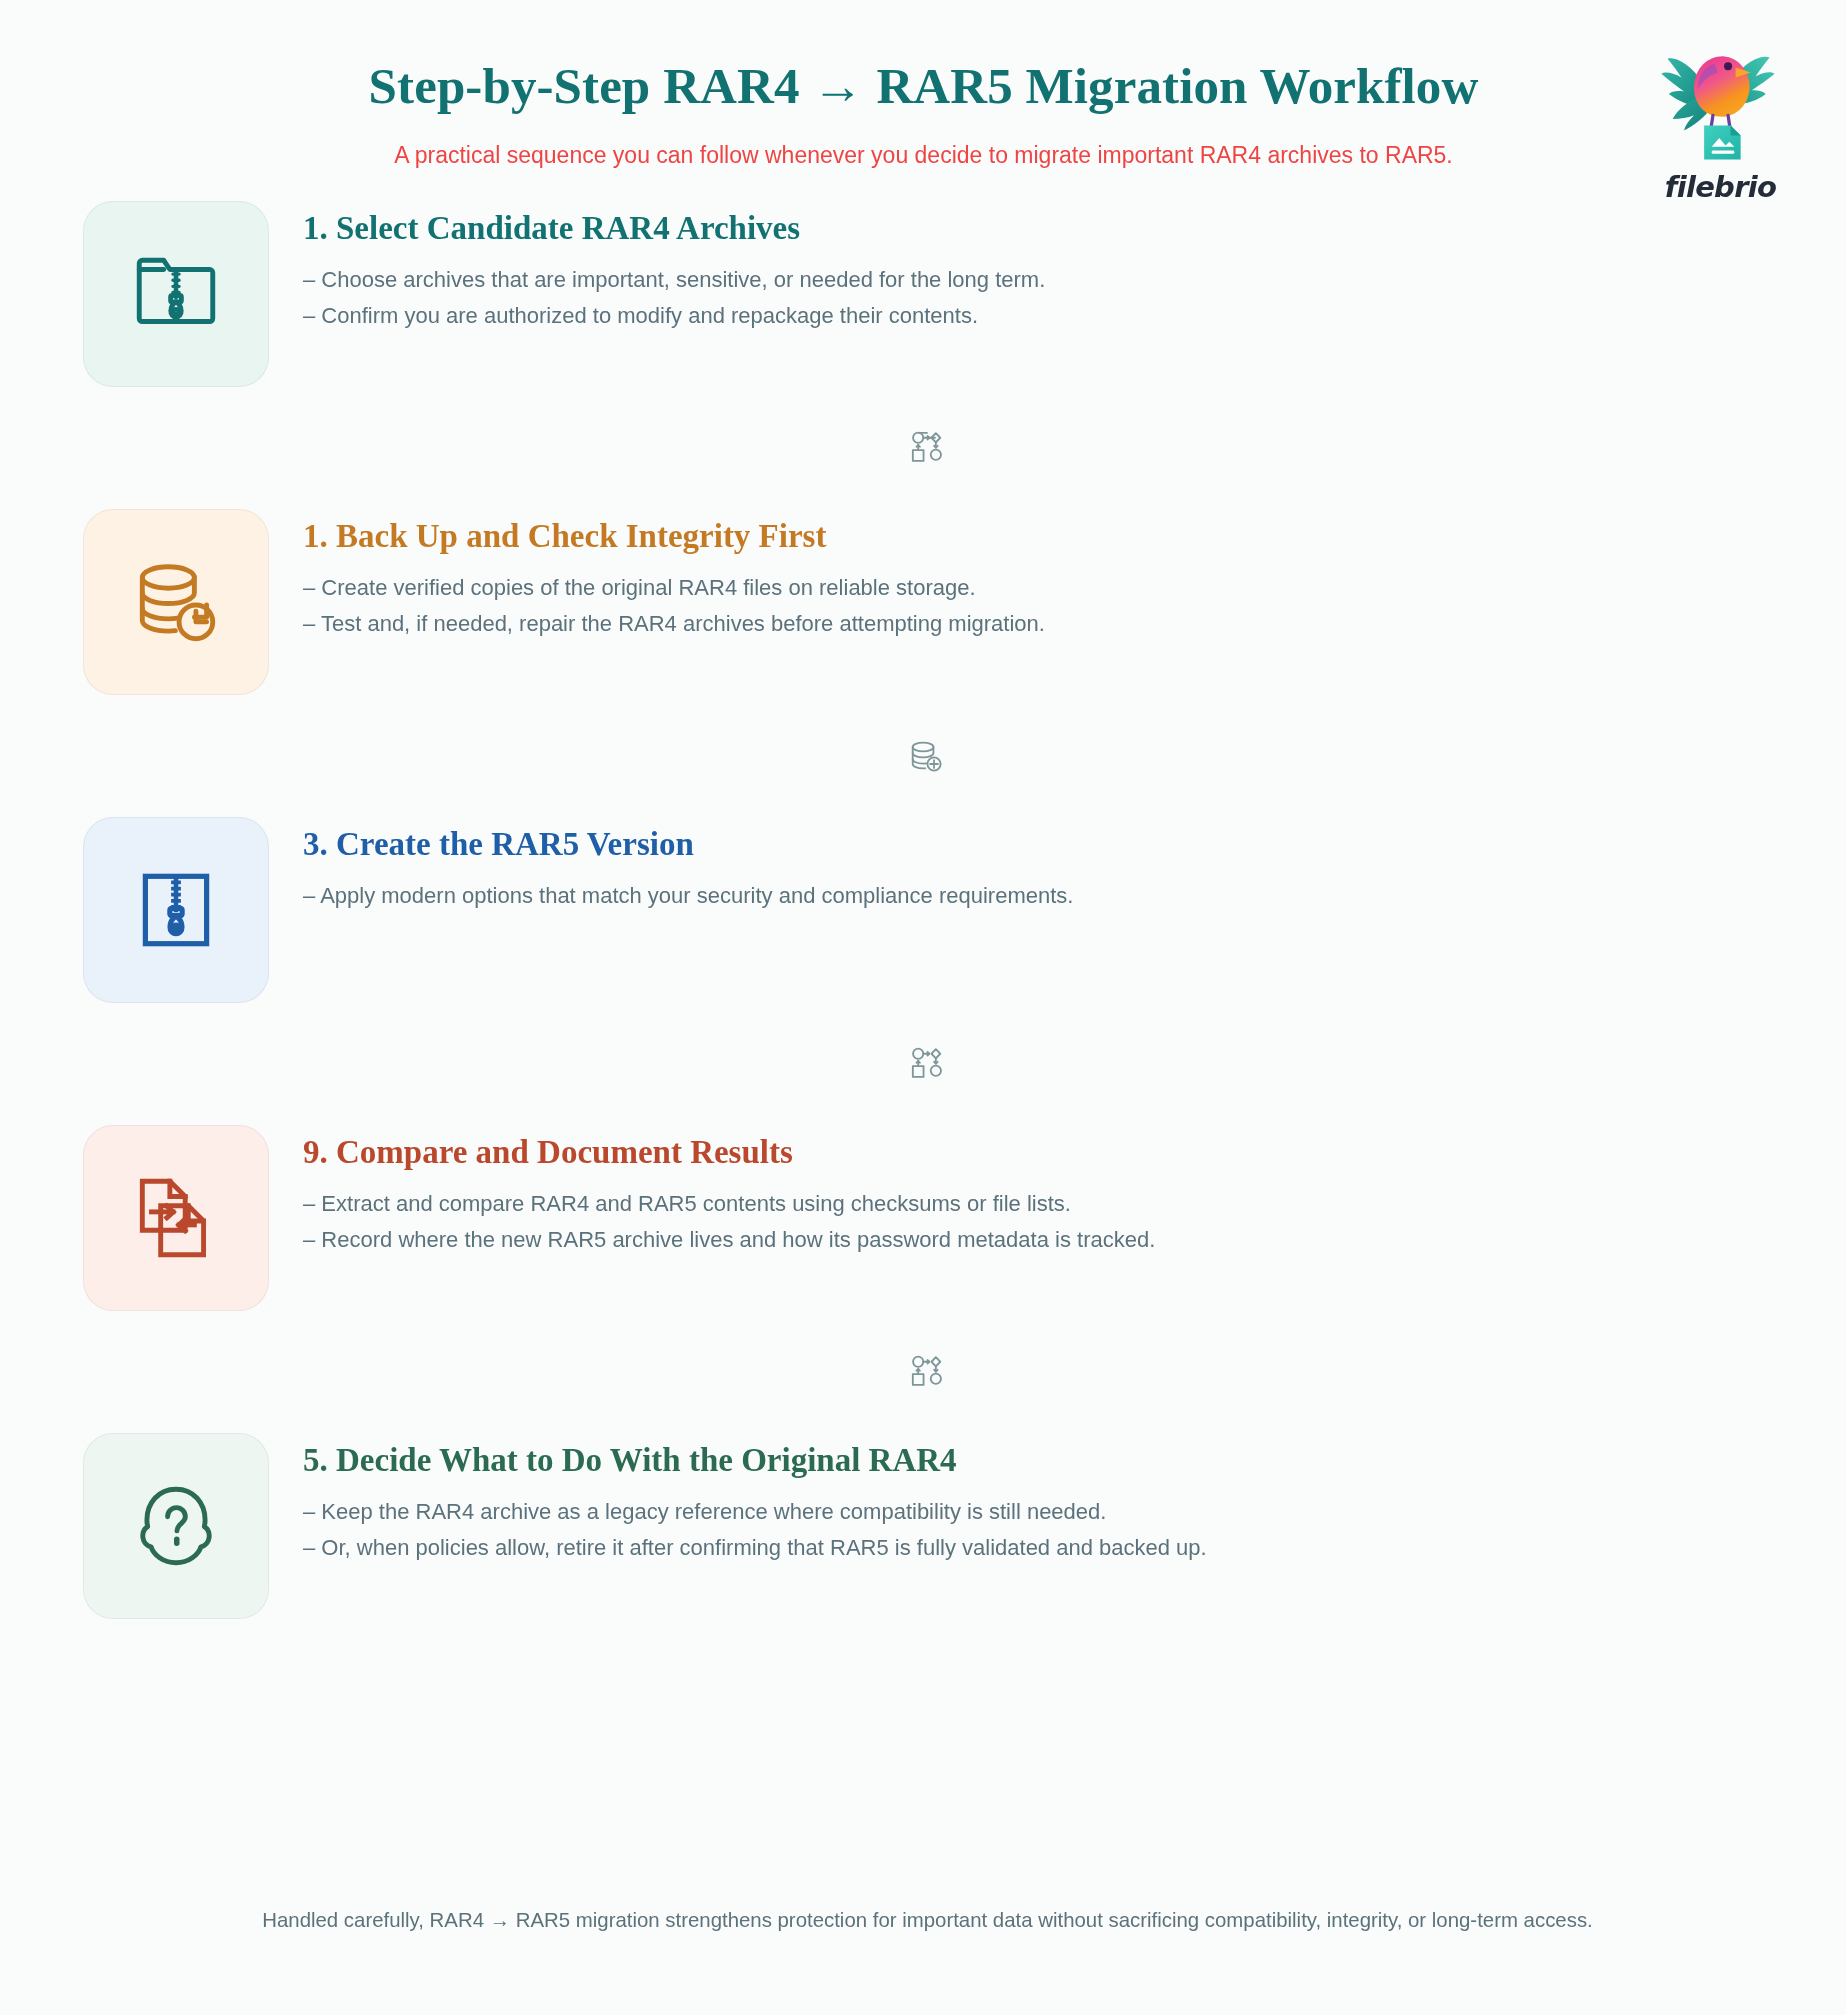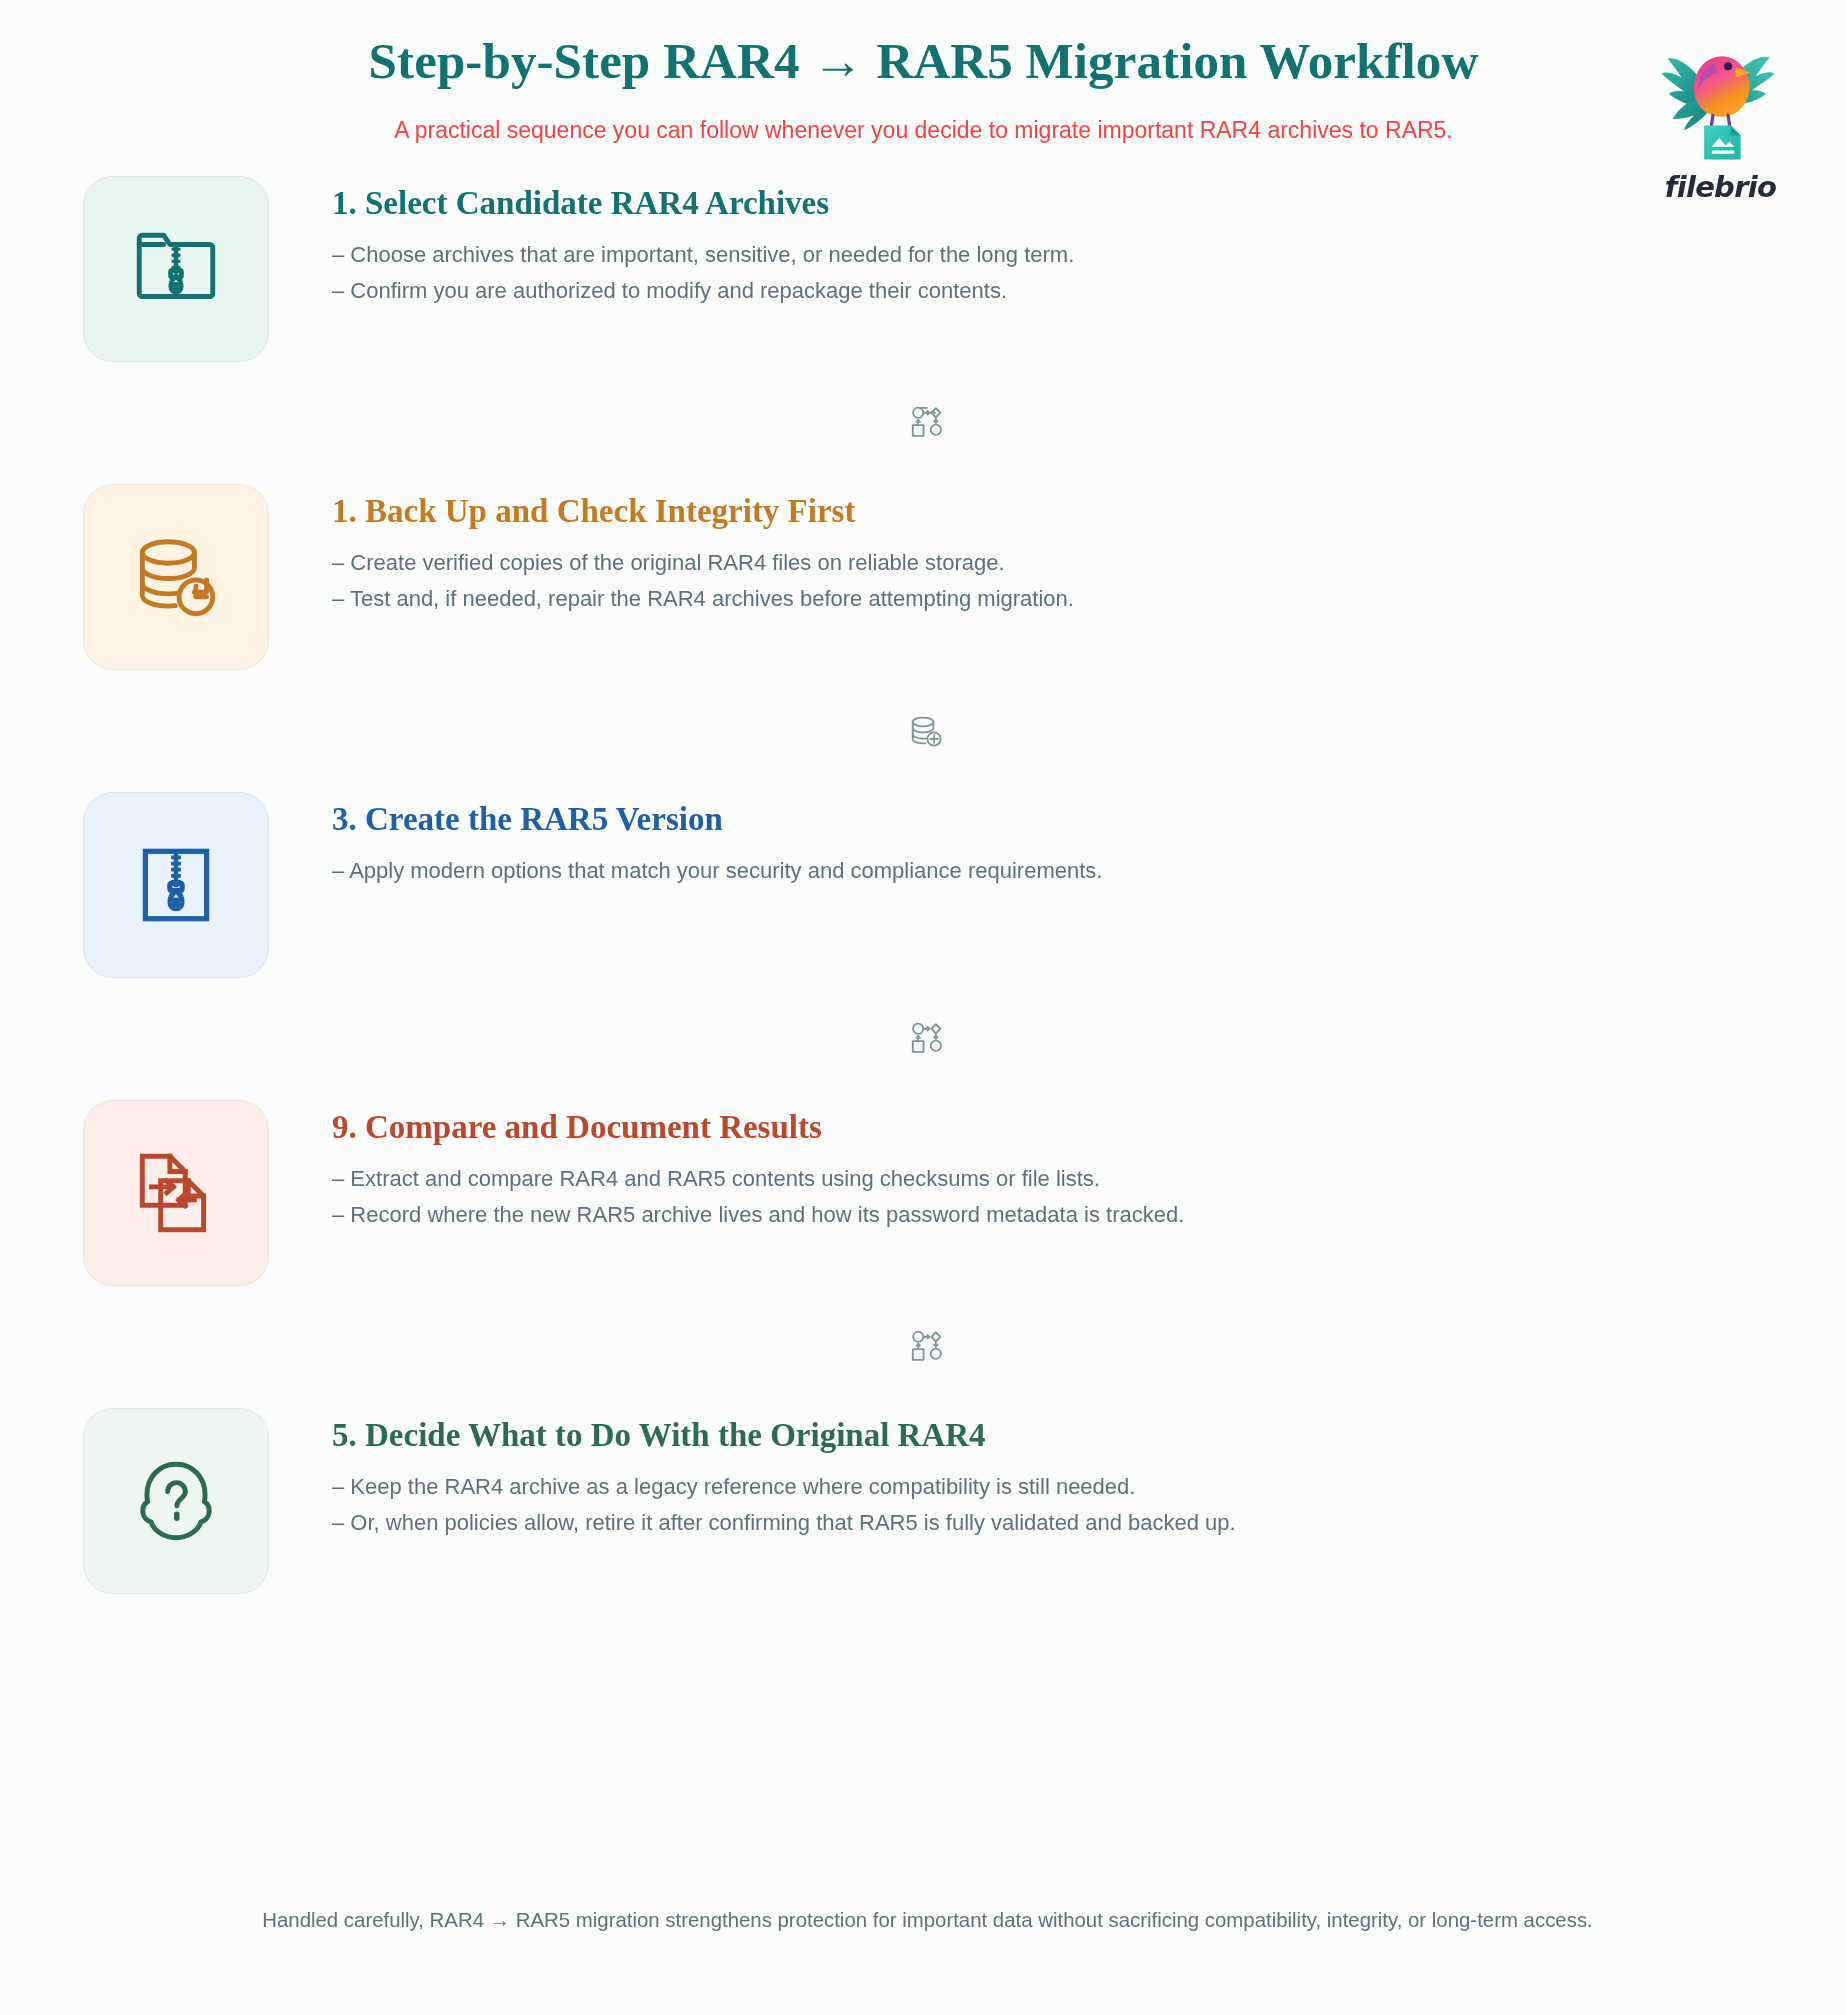--- a/index.html
+++ b/index.html
@@ -14,21 +14,21 @@
   body {
     font-family: "Liberation Sans", sans-serif;
     color: #44606b;
     position: relative;
     overflow: hidden;
   }
 
   
   .header {
     position: relative;
-    padding: 35px 0 0 0;
+    padding: 60px 0 0 0;
   }
 
   .title {
     font-family: "Liberation Serif", serif;
     font-weight: bold;
     font-size: 51px;
     line-height: 1.05;
     text-align: center;
     color: #127272;
     letter-spacing: 0.1px;
@@ -65,21 +65,21 @@
 
   
   .steps {
     margin-top: 30px;
     padding: 0 79px 0 83px;
   }
 
   .step {
     display: flex;
     align-items: flex-start;
-    gap: 63px;
+    gap: 34px;
   }
 
   .icon-tile {
     flex: 0 0 auto;
     width: 186px;
     height: 186px;
     border-radius: 30px;
     display: flex;
     align-items: center;
     justify-content: center;

